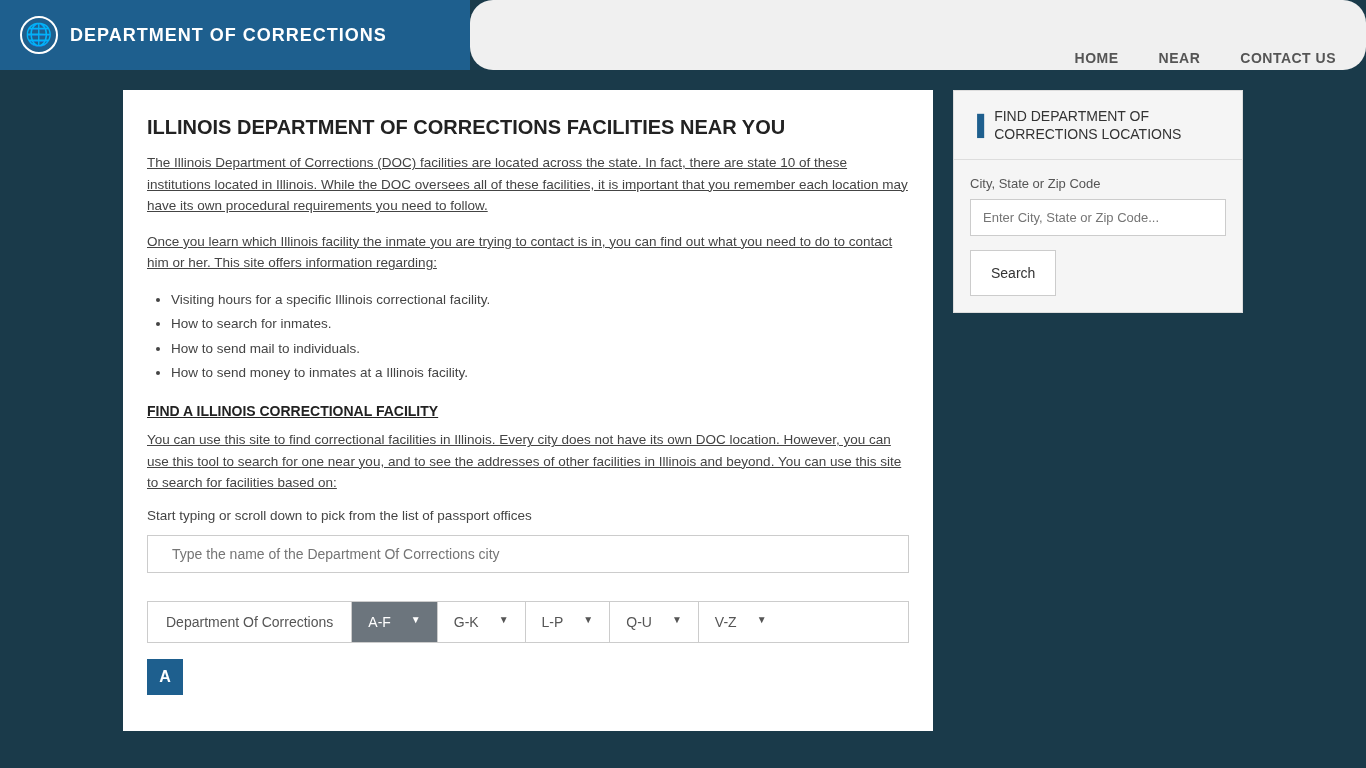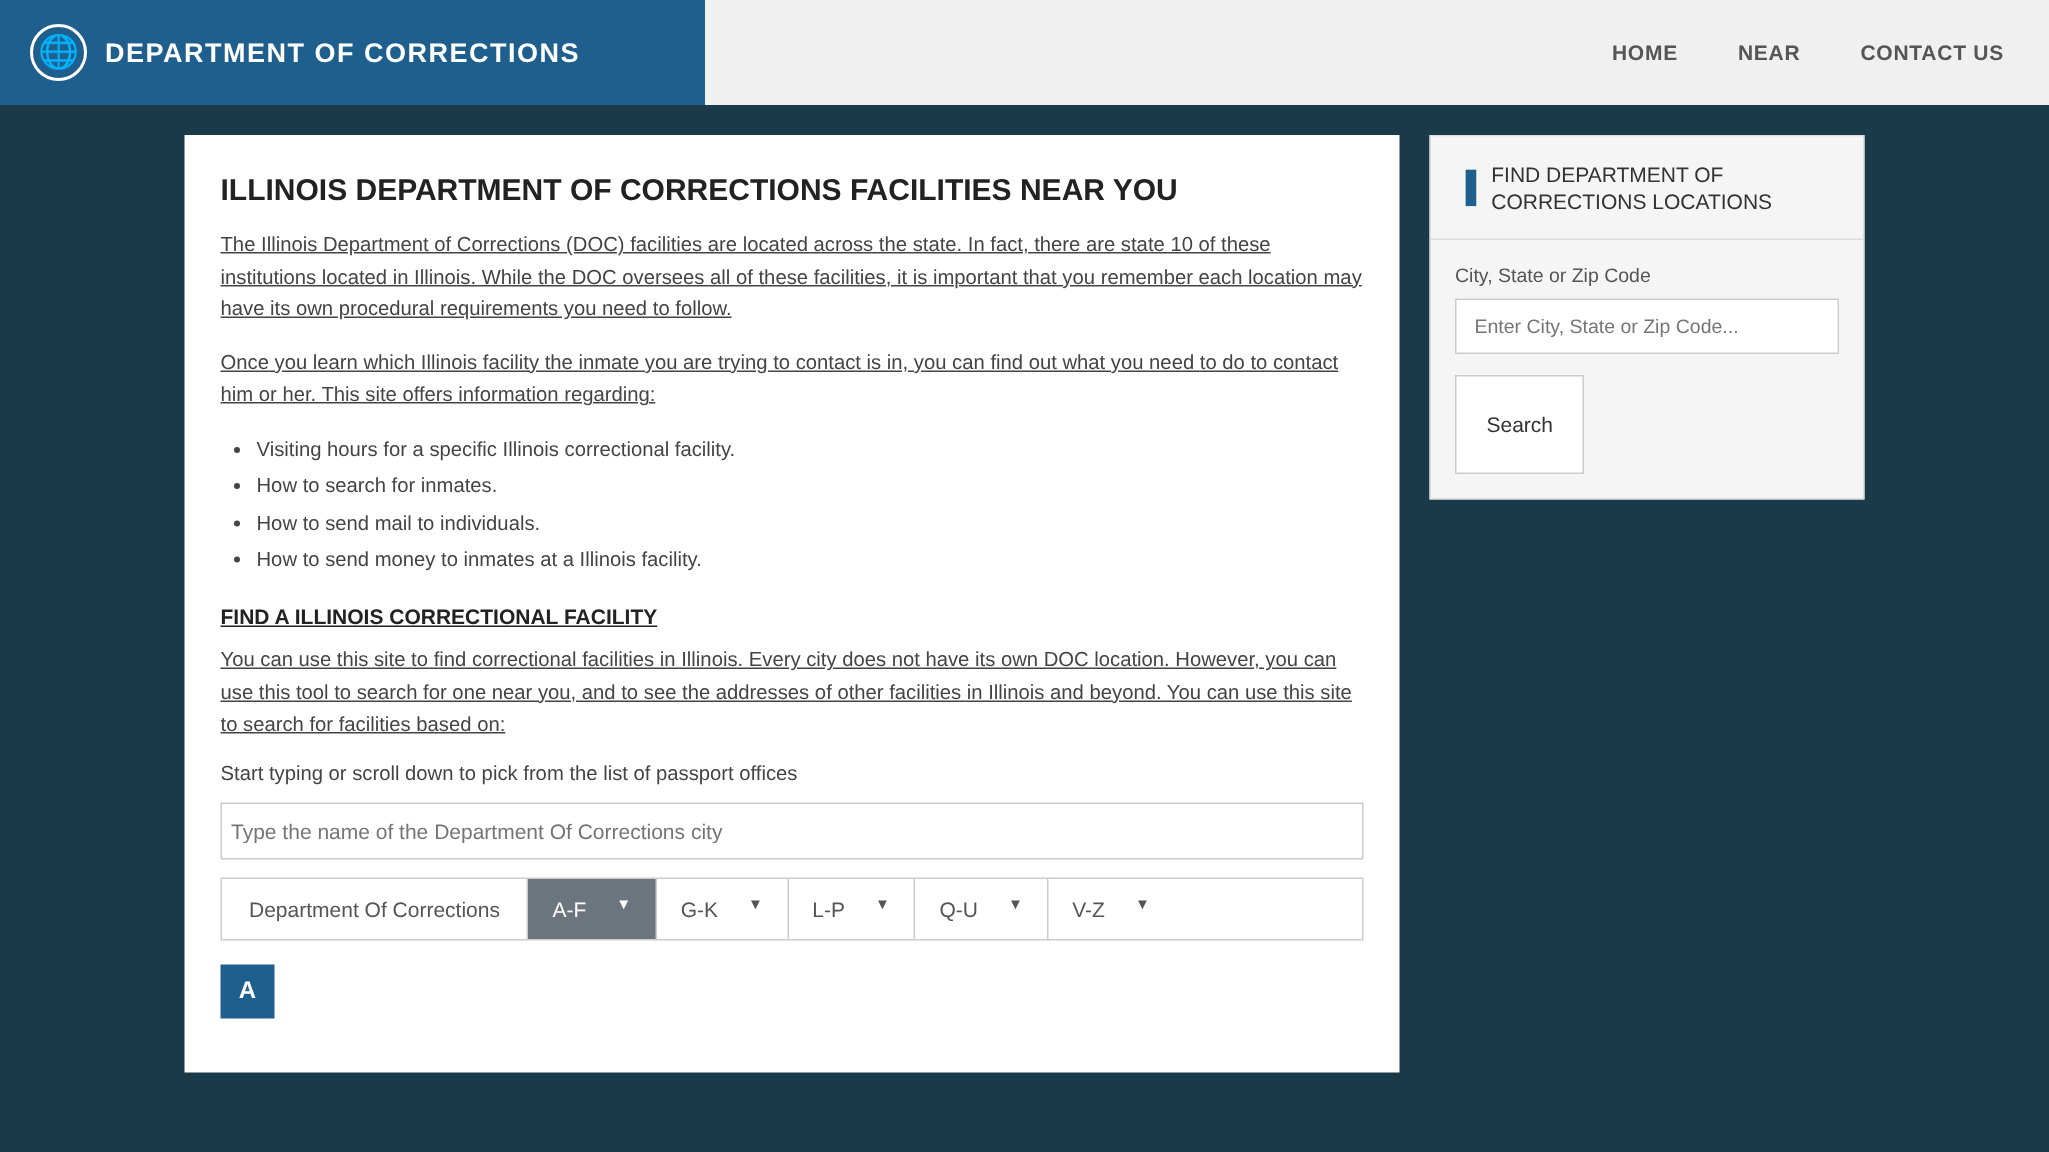--- a/index.html
+++ b/index.html
@@ -41,24 +41,25 @@
       color: white;
       font-size: 18px;
       font-weight: bold;
       letter-spacing: 1px;
       text-transform: uppercase;
     }
     .header-nav {
       background-color: #f0f0f0;
       flex: 1;
       display: flex;
-      align-items: center;
+      align-items: flex-end;
       justify-content: flex-end;
       padding: 4px 30px;
       gap: 40px;
+      border-radius: 23px;
     }
     .header-nav a {
       text-decoration: none;
       color: #555;
       font-size: 14px;
       font-weight: bold;
       letter-spacing: 0.5px;
     }
 
     
@@ -115,25 +116,25 @@
 
     .scroll-text {
       font-size: 13.5px;
       color: #444;
       margin-bottom: 12px;
     }
 
     
     .city-search-input {
       width: 100%;
-      padding: 10px 6px;
+      padding: 10px 24px;
       border: 1px solid #ccc;
       font-size: 14px;
       color: #999;
-      margin-bottom: 12px;
+      margin-bottom: 28px;
       outline: none;
     }
 
     
     .filter-bar {
       display: flex;
       align-items: stretch;
       border: 1px solid #ccc;
       background: white;
       margin-bottom: 16px;
@@ -228,21 +229,21 @@
       padding: 10px 12px;
       border: 1px solid #ccc;
       font-size: 13px;
       color: #999;
       background: white;
       margin-bottom: 14px;
       outline: none;
     }
 
     .search-btn {
-      padding: 24px 20px;
+      padding: 14px 20px;
       background-color: white;
       border: 1px solid #ccc;
       color: #333;
       font-size: 14px;
       cursor: pointer;
       font-weight: normal;
     }
   </style>
 </head>
 <body>

